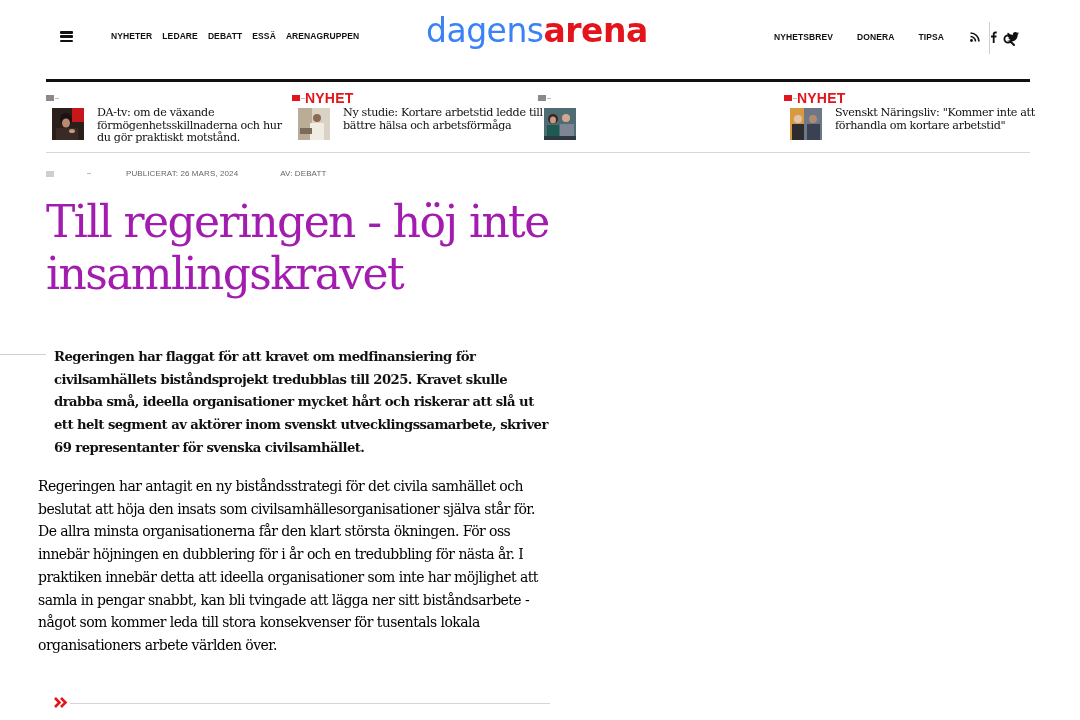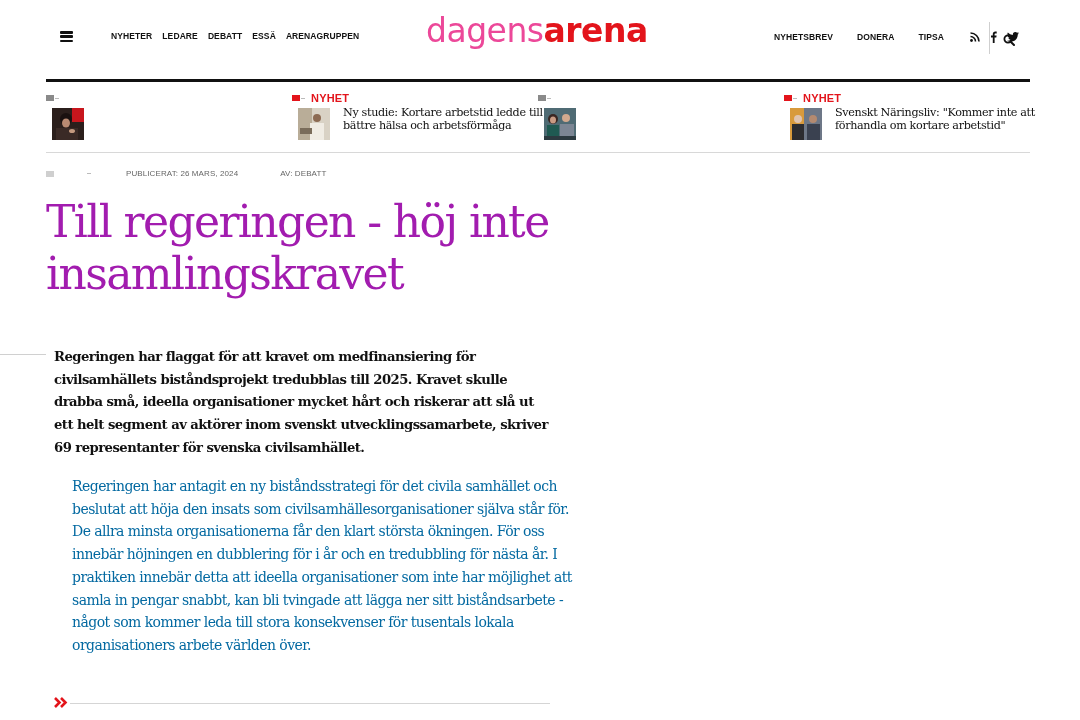--- a/index.html
+++ b/index.html
@@ -6,56 +6,56 @@
   html, body { width: 1080px; height: 720px; overflow: hidden; background: #ffffff; }
   body { font-family: "Liberation Sans", sans-serif; color: #111; position: relative; }
 
   
   .header { position: absolute; left: 46px; top: 0; width: 984px; height: 80px; }
   .hamburger { position: absolute; left: 14px; top: 31px; width: 13px; height: 11px; display: flex; flex-direction: column; justify-content: space-between; cursor: pointer; }
   .hamburger span { display: block; height: 2.5px; background: #111; border-radius: 1px; }
   .nav-left { position: absolute; left: 41px; top: 31px; display: flex; gap: 10px; padding-left: 24px; }
   .nav-link { font-size: 8.5px; font-weight: bold; letter-spacing: 0.1px; color: #111; text-decoration: none; cursor: pointer; }
   .logo { position: absolute; left: 380px; top: 14px; font-size: 33px; letter-spacing: -0.5px; line-height: 1; font-family: "DejaVu Sans", sans-serif; }
-  .logo .l1 { color: #ec4899; font-weight: normal; }
+  .logo .l1 { color: #3b82f6; font-weight: normal; }
   .logo .l2 { color: #e3141b; font-weight: bold; }
   .nav-right { position: absolute; left: 728px; top: 31px; display: flex; gap: 24px; align-items: center; }
   .social { display: flex; gap: 10px; align-items: center; margin-left: 2px; }
   .social svg { display: block; }
   .vsep { position: absolute; left: 943px; top: 22px; width: 1px; height: 32px; background: #cfcfcf; }
   .search-btn { position: absolute; left: 957px; top: 32px; cursor: pointer; }
   .thick-rule { position: absolute; left: 46px; top: 79px; width: 984px; height: 3px; background: #111; }
 
   
   .teasers { position: absolute; left: 46px; top: 90px; width: 984px; height: 62px; }
   .teaser { position: absolute; top: 0; width: 240px; height: 62px; cursor: pointer; }
   .teaser .tag { position: absolute; left: 0; top: 4px; display: flex; align-items: center; height: 8px; }
   .teaser .tag .sq { width: 8px; height: 6px; background: #8a8a8a; }
   .teaser .tag .dash { width: 4px; height: 1px; background: #bbb; margin-left: 1px; }
   .teaser .tag.red .sq { background: #e3141b; }
-  .teaser .tag-label { font-size: 11px; font-weight: bold; color: #e3141b; margin-left: 6px; letter-spacing: 0.2px; }
+  .teaser .tag-label { font-size: 14px; font-weight: bold; color: #e3141b; margin-left: 0; letter-spacing: 0.2px; }
   .teaser .thumb { position: absolute; left: 6px; top: 18px; width: 32px; height: 32px; overflow: hidden; }
   .teaser .title { position: absolute; left: 51px; top: 17px; width: 200px; font-family: "DejaVu Serif", serif; font-size: 11.2px; line-height: 12.5px; color: #111; letter-spacing: -0.35px; }
   .thin-rule { position: absolute; left: 46px; top: 152px; width: 984px; height: 1px; background: #d8d8d8; }
 
   
   .meta { position: absolute; left: 46px; top: 169px; display: flex; align-items: center; font-size: 8px; color: #666; letter-spacing: 0.1px; gap: 32px; }
   .meta .sq { width: 8px; height: 6px; background: #cfcfcf; }
   .meta .dash { width: 4px; height: 1px; background: #bbb; margin: 0 3px 0 1px; }
   .meta .author { margin-left: 10px; }
 
   
   .headline { position: absolute; left: 46px; top: 196px; width: 560px; font-family: "DejaVu Serif", serif; font-size: 44px; line-height: 52px; font-weight: normal; color: #a21caf; letter-spacing: -1.6px; }
 
   
   .lead-line { position: absolute; left: 0; top: 354px; width: 46px; height: 1px; background: #d0d0d0; }
   .lead { position: absolute; left: 54px; top: 346px; width: 500px; font-family: "DejaVu Serif", serif; font-size: 13.2px; line-height: 22.7px; font-weight: bold; color: #111; letter-spacing: -0.55px; }
 
   
-  .body-text { position: absolute; left: 72px; top: 475px; width: 500px; font-family: "DejaVu Serif", serif; font-size: 14px; line-height: 22.7px; color: #0369a1; letter-spacing: -0.55px; }
+  .body-text { position: absolute; left: 38px; top: 475px; width: 500px; font-family: "DejaVu Serif", serif; font-size: 14px; line-height: 22.7px; color: #000000; letter-spacing: -0.55px; }
 
   
   .more { position: absolute; left: 54px; top: 697px; display: flex; align-items: center; cursor: pointer; }
   .more-rule { position: absolute; left: 70px; top: 703px; width: 480px; height: 1px; background: #d5d5d5; }
 </style>
 </head>
 <body>
 
 <div class="header">
   <div class="hamburger">
@@ -114,20 +114,21 @@
     <div class="thumb">
       <svg width="32" height="32" viewBox="0 0 32 32">
           <rect width="32" height="32" fill="#2b1f1c"></rect>
           <rect x="20" y="0" width="12" height="14" fill="#c8161d"></rect>
           <circle cx="14" cy="11" r="6" fill="#1a1110"></circle>
           <ellipse cx="14" cy="15" rx="4" ry="4.5" fill="#b98a72"></ellipse>
           <rect x="4" y="20" width="22" height="12" fill="#3a2a26"></rect>
           <ellipse cx="20" cy="23" rx="3" ry="2" fill="#c49a80"></ellipse>
         </svg>
     </div>
+    <div class="title">DA-tv: om de växande förmögenhetsskillnaderna och hur du gör praktiskt motstånd.</div>
   </div>
   <div class="teaser" style="left:246px;">
     <div class="tag red">
         <span class="sq"></span>
         <span class="dash"></span>
         <span class="tag-label">NYHET</span>
       </div>
     <div class="thumb">
       <svg width="32" height="32" viewBox="0 0 32 32">
           <rect width="32" height="32" fill="#d9d2c5"></rect>

